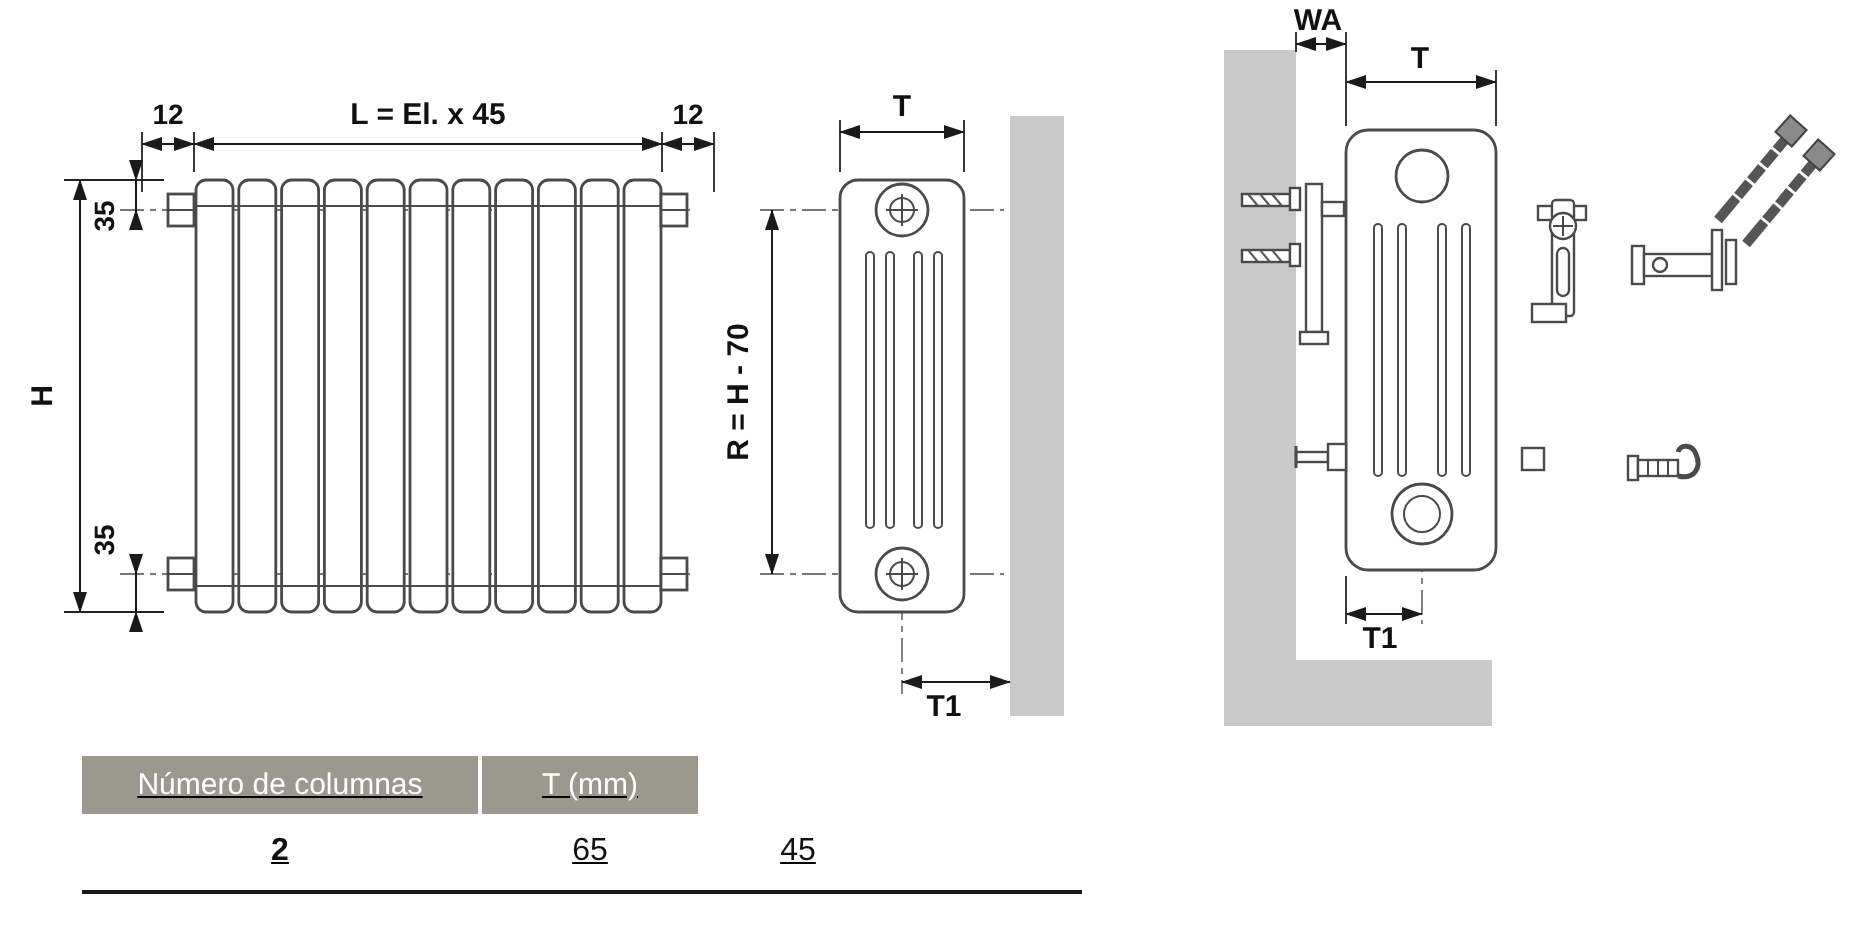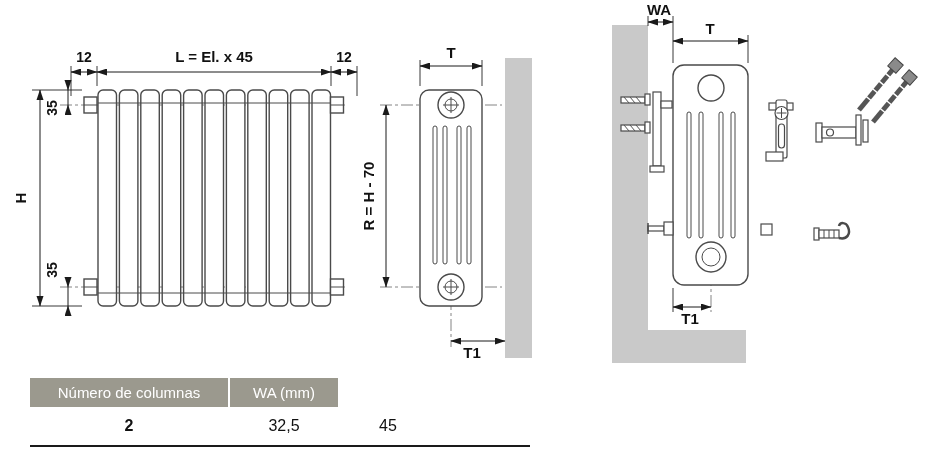--- a/index.html
+++ b/index.html
@@ -12,21 +12,21 @@
   .dimline{stroke:#1a1a1a;stroke-width:1;fill:none;}
   .cl{stroke:#777;stroke-width:0.9;stroke-dasharray:12 3 3 3;fill:none;}
   .part{stroke:#4a4a4a;stroke-width:1.4;fill:#fff;}
   .thin{stroke:#4a4a4a;stroke-width:1;fill:none;}
   .slot{stroke:#4a4a4a;stroke-width:1;fill:#fff;}
   .hw{stroke:#4a4a4a;stroke-width:1.2;fill:#fff;}
   text.dim{font-family:"Liberation Sans",sans-serif;font-size:14px;font-weight:bold;fill:#111;}
   text.dimL{font-family:"Liberation Sans",sans-serif;font-size:15px;font-weight:bold;fill:#111;}
 
   
-  .spec-table{position:absolute;left:30px;top:378px;width:500px;}
+  .spec-table{position:absolute;left:41px;top:378px;width:500px;text-decoration:underline;}
   .thead{display:grid;grid-template-columns:198px 108px 96px 98px;column-gap:2px;}
   .th{background:#9b998e;color:#fff;height:29px;display:flex;align-items:center;
       justify-content:center;font-size:15px;}
   .trow{display:grid;grid-template-columns:198px 108px 96px 98px;column-gap:2px;
         border-bottom:2px solid #1a1a1a;}
   .td{height:38px;display:flex;align-items:center;justify-content:center;
       font-size:16px;color:#111;}
   .td.bold{font-weight:bold;}
 </style>
 </head>
@@ -247,22 +247,22 @@
         <line x1="829" y1="230" x2="829" y2="238" stroke="#4a4a4a" stroke-width="1"></line>
         <line x1="834" y1="230" x2="834" y2="238" stroke="#4a4a4a" stroke-width="1"></line>
         <path d="M839,238 c8,2 12,-4 9,-11 c-2,-5 -8,-5 -9,-1" fill="none" stroke="#4a4a4a" stroke-width="2.5"></path>
       </g>
     </g>
   </svg>
 
   <div class="spec-table">
     <div class="thead">
       <div class="th">Número de columnas</div>
-      <div class="th">WA (mm)</div>
+      <div class="th">T (mm)</div>
     </div>
     <div class="trow">
       <div class="td bold">2</div>
-      <div class="td">32,5</div>
+      <div class="td">65</div>
       <div class="td">45</div>
     </div>
   </div>
 
 </div>
 
 </body></html>

